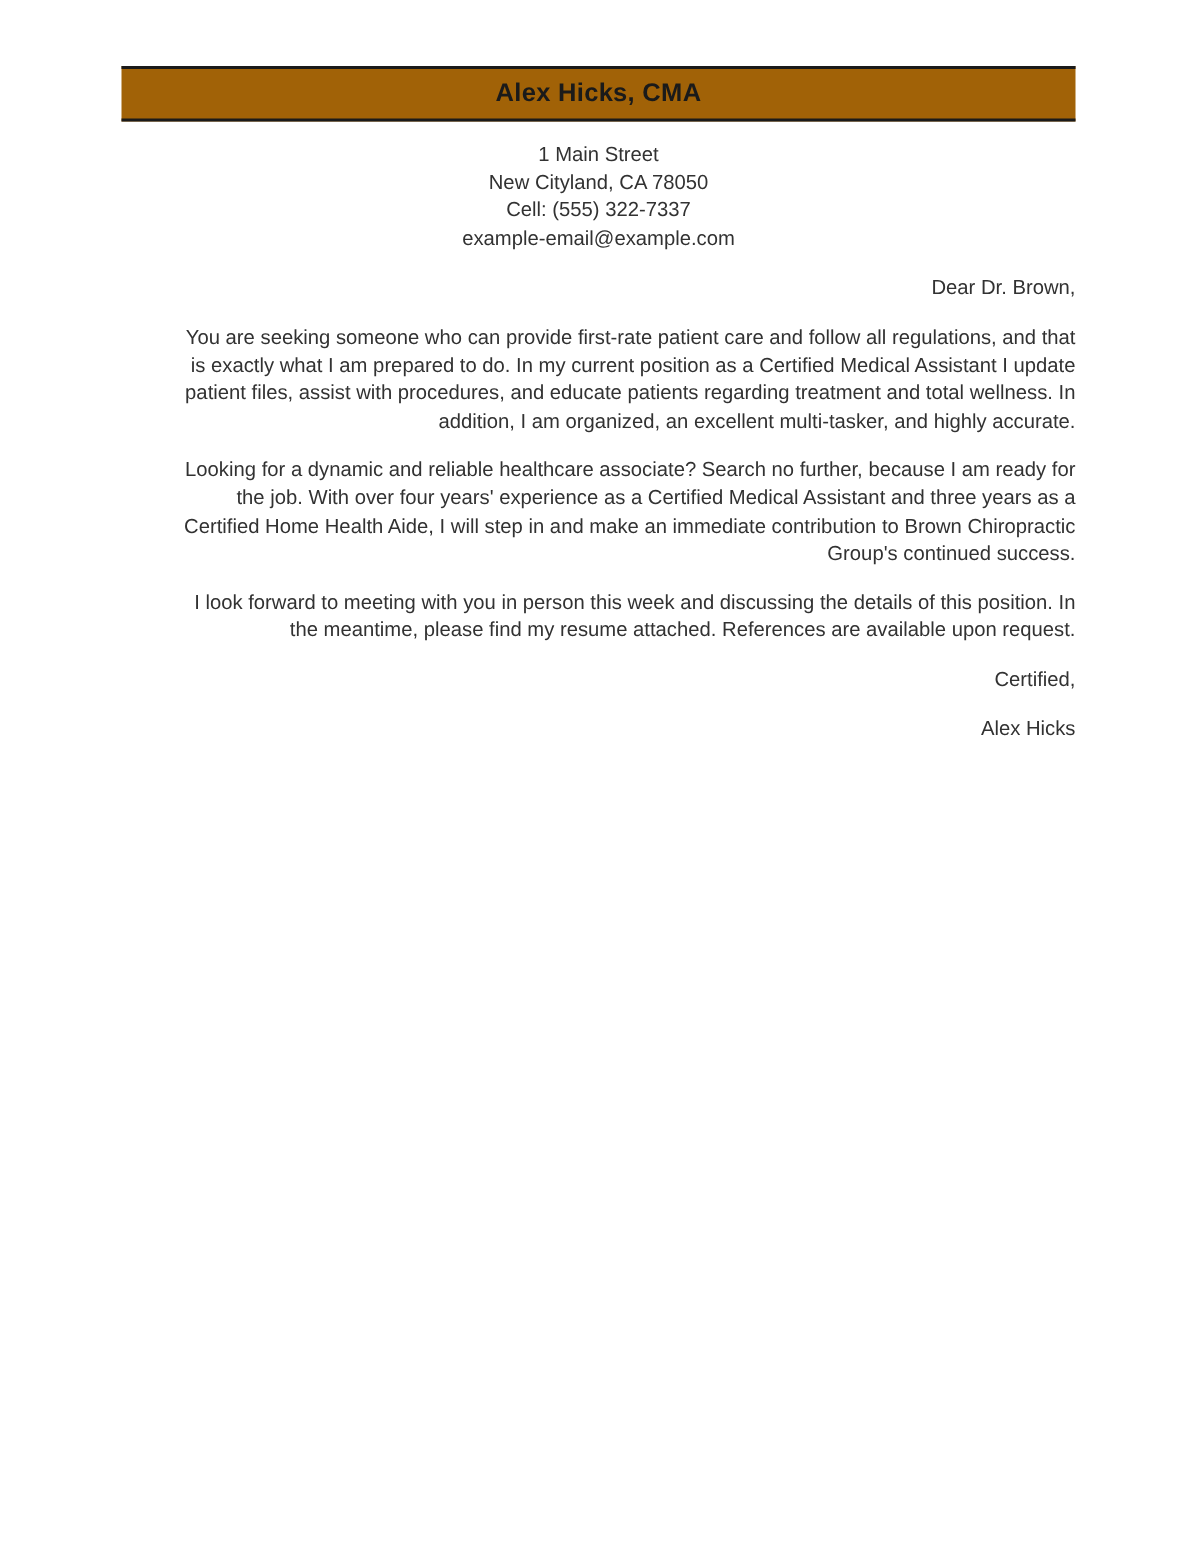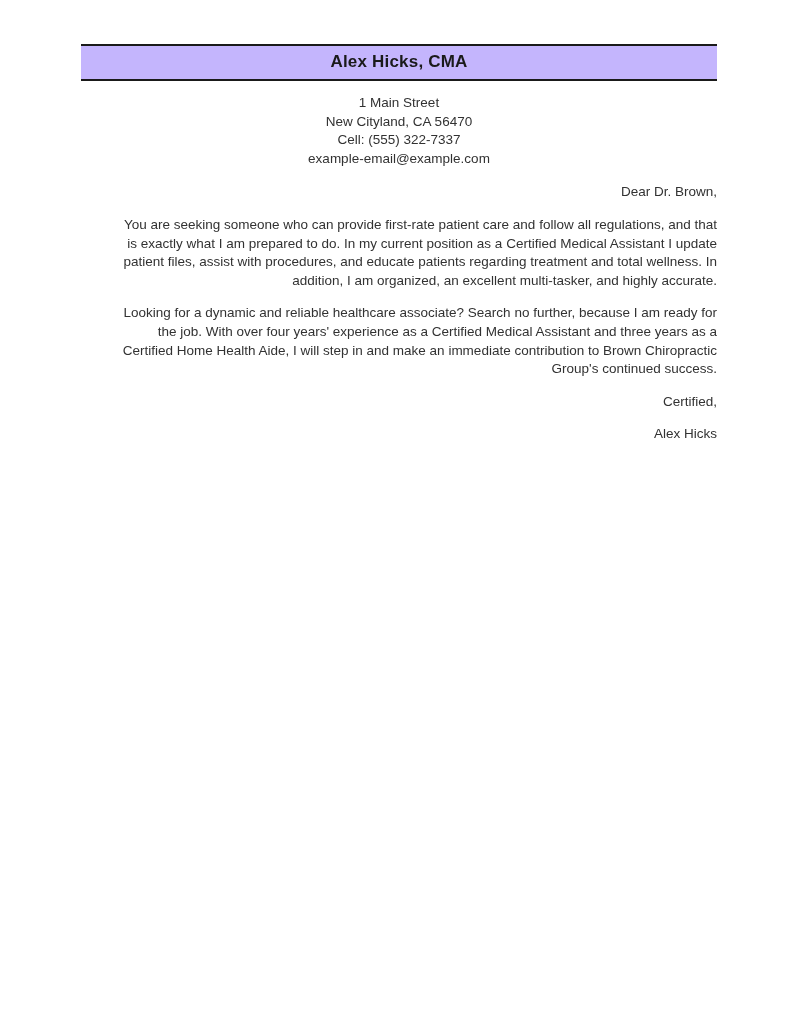--- a/index.html
+++ b/index.html
@@ -17,21 +17,21 @@
   .page {
     box-sizing: border-box;
     width: 800px;
     height: 1035px;
     padding: 44px 83px 0 81px;
     background: #ffffff;
   }
   .header-band {
     box-sizing: border-box;
     width: 636px;
-    background: #c4b5fd;
+    background: #a16207;
     border-top: 2px solid #1a1a1a;
     border-bottom: 2px solid #1a1a1a;
     text-align: center;
     padding: 6px 0 7px 0;
   }
   .header-band h1 {
     margin: 0;
     font-size: 17px;
     font-weight: bold;
     color: #1a1a1a;
@@ -64,32 +64,34 @@
 <body>
 
 <div class="page">
 
   <div class="header-band">
     <h1>Alex Hicks, CMA</h1>
   </div>
 
   <div class="contact-block">
     <div>1 Main Street</div>
-    <div>New Cityland, CA 56470</div>
+    <div>New Cityland, CA 78050</div>
     <div>Cell: (555) 322-7337</div>
     <div>example-email@example.com</div>
   </div>
 
   <div class="letter-body">
     <p>Dear Dr. Brown,</p>
     <p>You are seeking someone who can provide first-rate patient care and follow all regulations, and that
 is exactly what I am prepared to do. In my current position as a Certified Medical Assistant I update
 patient files, assist with procedures, and educate patients regarding treatment and total wellness. In
 addition, I am organized, an excellent multi-tasker, and highly accurate.</p>
     <p>Looking for a dynamic and reliable healthcare associate? Search no further, because I am ready for
 the job. With over four years' experience as a Certified Medical Assistant and three years as a
 Certified Home Health Aide, I will step in and make an immediate contribution to Brown Chiropractic
 Group's continued success.</p>
+    <p>I look forward to meeting with you in person this week and discussing the details of this position. In
+the meantime, please find my resume attached. References are available upon request.</p>
     <p>Certified,</p>
     <p class="signature-name">Alex Hicks</p>
   </div>
 
 </div>
 
 </body></html>

